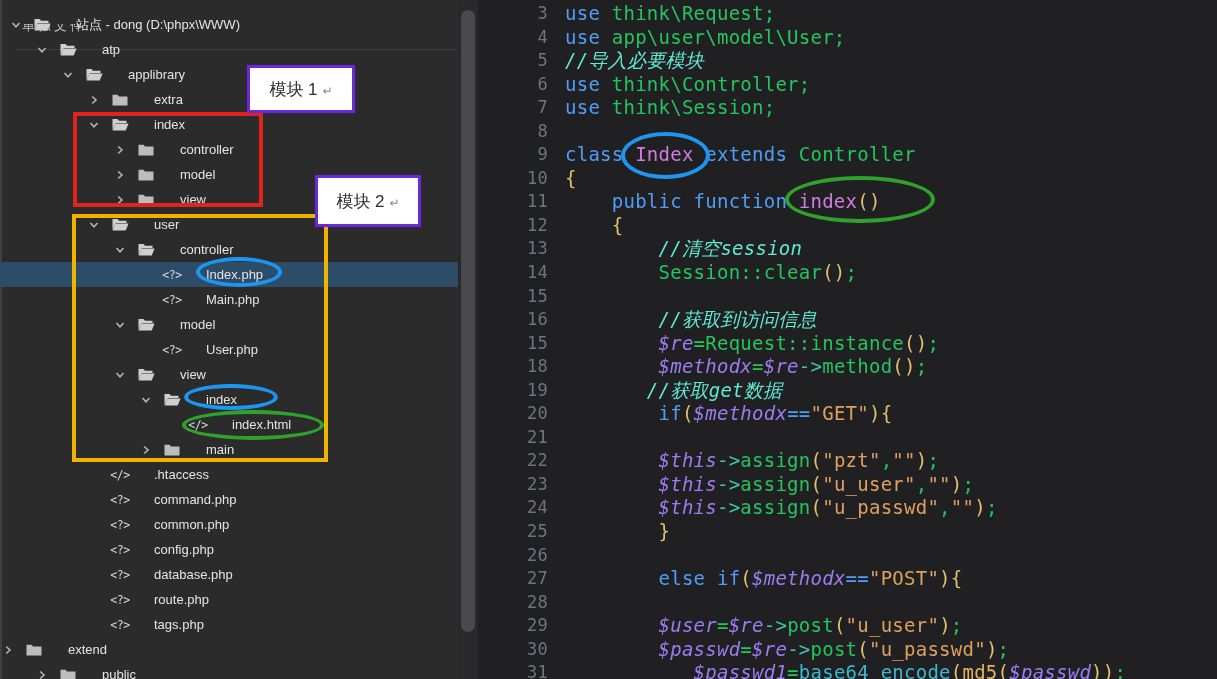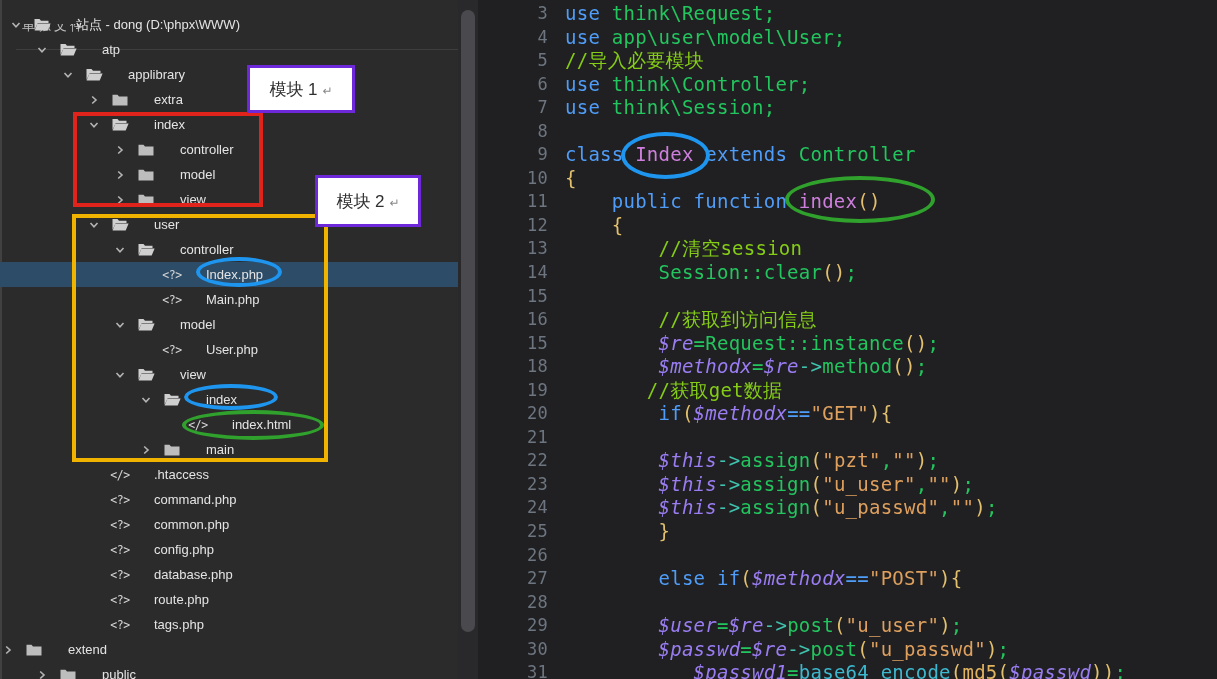--- a/index.html
+++ b/index.html
@@ -29,21 +29,21 @@
 
   
   .editor { position:absolute; left:478px; top:0; width:739px; height:679px; background:#202022;
             padding-top:2px; overflow:hidden; }
   .cl { display:flex; height:23.55px; line-height:23.55px; white-space:pre;
         font-family:"DejaVu Sans Mono", monospace; font-size:19px; letter-spacing:0.25px; }
   .ln { width:70px; flex:none; text-align:right; color:#6d7680; font-size:17px; }
   .ct { margin-left:17px; }
   .tok-k { color:#4f9df8; }
   .tok-p { color:#22c55e; }
-  .tok-c { color:#84cc16; }
+  .tok-c { color:#5eead4; font-style:italic; }
   .tok-v { color:#9a7df2;font-style:italic; }
   .tok-s { color:#dfa05e; }
   .tok-b { color:#e2c06d; }
   .tok-a { color:#3fc3ae; }
   .tok-t { color:#ce7fdd; }
   .tok-f { color:#3cb8cf; }
   .tok-g { color:#e2b45f; }
 
   
   .anno { position:absolute; background:transparent; pointer-events:none; }

